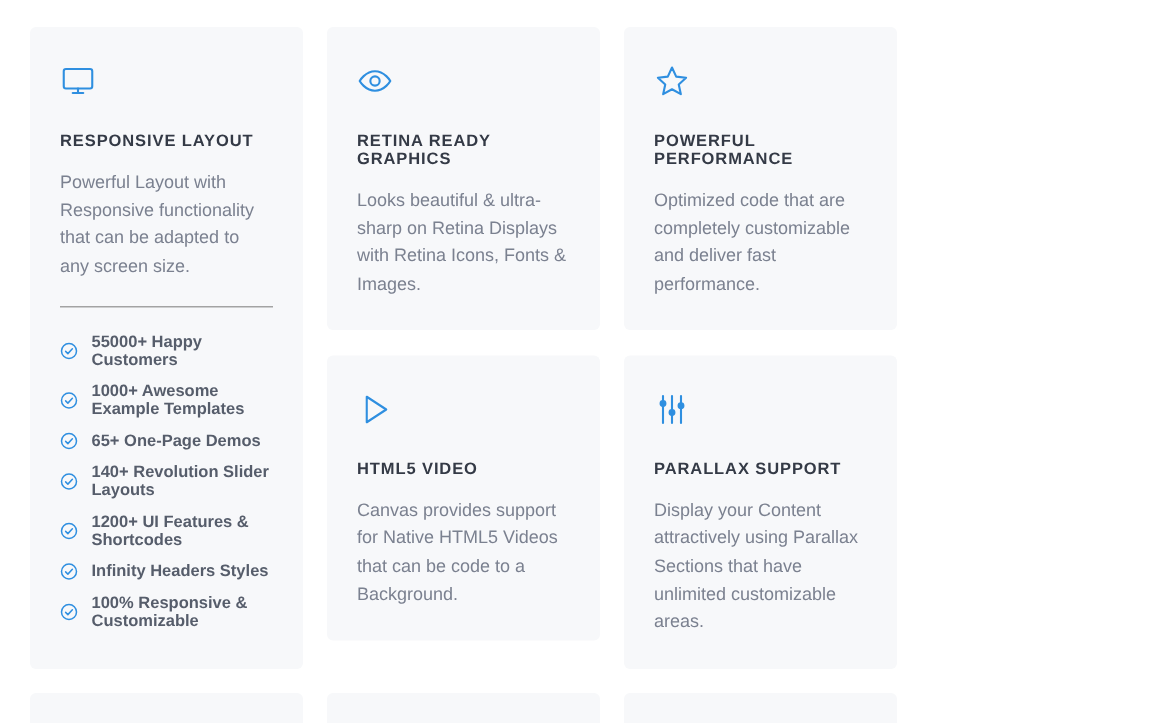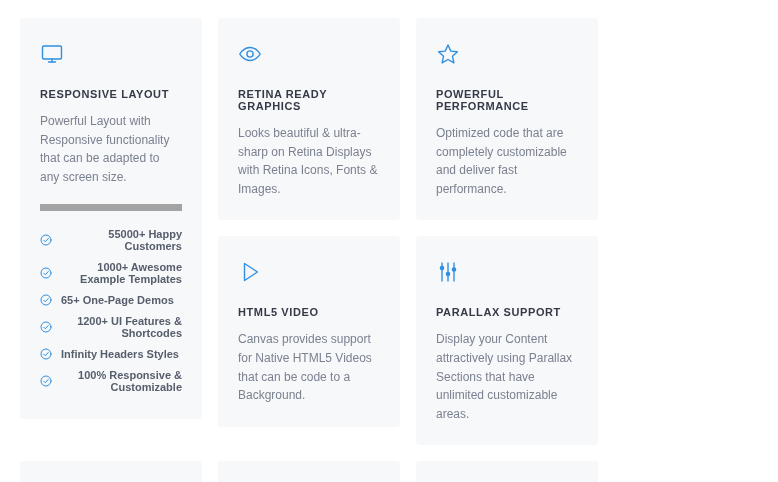--- a/index.html
+++ b/index.html
@@ -56,23 +56,22 @@
     font-size: 12px;
     line-height: 1.55;
     color: #7b8190;
     margin: 0;
     max-width: 200px;
   }
   .feature-list {
     list-style: none;
     margin: 18px 0 0 0;
     padding: 0;
-    border-top: 7px solid #a3a3a3;
+    border-top: 1px solid #a3a3a3;
     padding-top: 12px;
-    text-align: right;
   }
   .feature-list li {
     display: flex;
     align-items: center;
     font-size: 11px;
     color: #565d6b;
     padding: 4.5px 0;
     font-weight: bold;
   }
   .feature-list li .check {
@@ -125,20 +124,29 @@
         </span>
         <span>65+ One-Page Demos</span>
       </li>
       <li>
         <span class="check">
           <svg width="12" height="12" viewBox="0 0 24 24" fill="none" stroke="currentColor" stroke-width="2" stroke-linecap="round" stroke-linejoin="round">
               <circle cx="12" cy="12" r="10"></circle>
               <polyline points="7.5 12.5 10.5 15.5 16.5 9"></polyline>
             </svg>
         </span>
+        <span>140+ Revolution Slider Layouts</span>
+      </li>
+      <li>
+        <span class="check">
+          <svg width="12" height="12" viewBox="0 0 24 24" fill="none" stroke="currentColor" stroke-width="2" stroke-linecap="round" stroke-linejoin="round">
+              <circle cx="12" cy="12" r="10"></circle>
+              <polyline points="7.5 12.5 10.5 15.5 16.5 9"></polyline>
+            </svg>
+        </span>
         <span>1200+ UI Features &amp; Shortcodes</span>
       </li>
       <li>
         <span class="check">
           <svg width="12" height="12" viewBox="0 0 24 24" fill="none" stroke="currentColor" stroke-width="2" stroke-linecap="round" stroke-linejoin="round">
               <circle cx="12" cy="12" r="10"></circle>
               <polyline points="7.5 12.5 10.5 15.5 16.5 9"></polyline>
             </svg>
         </span>
         <span>Infinity Headers Styles</span>

